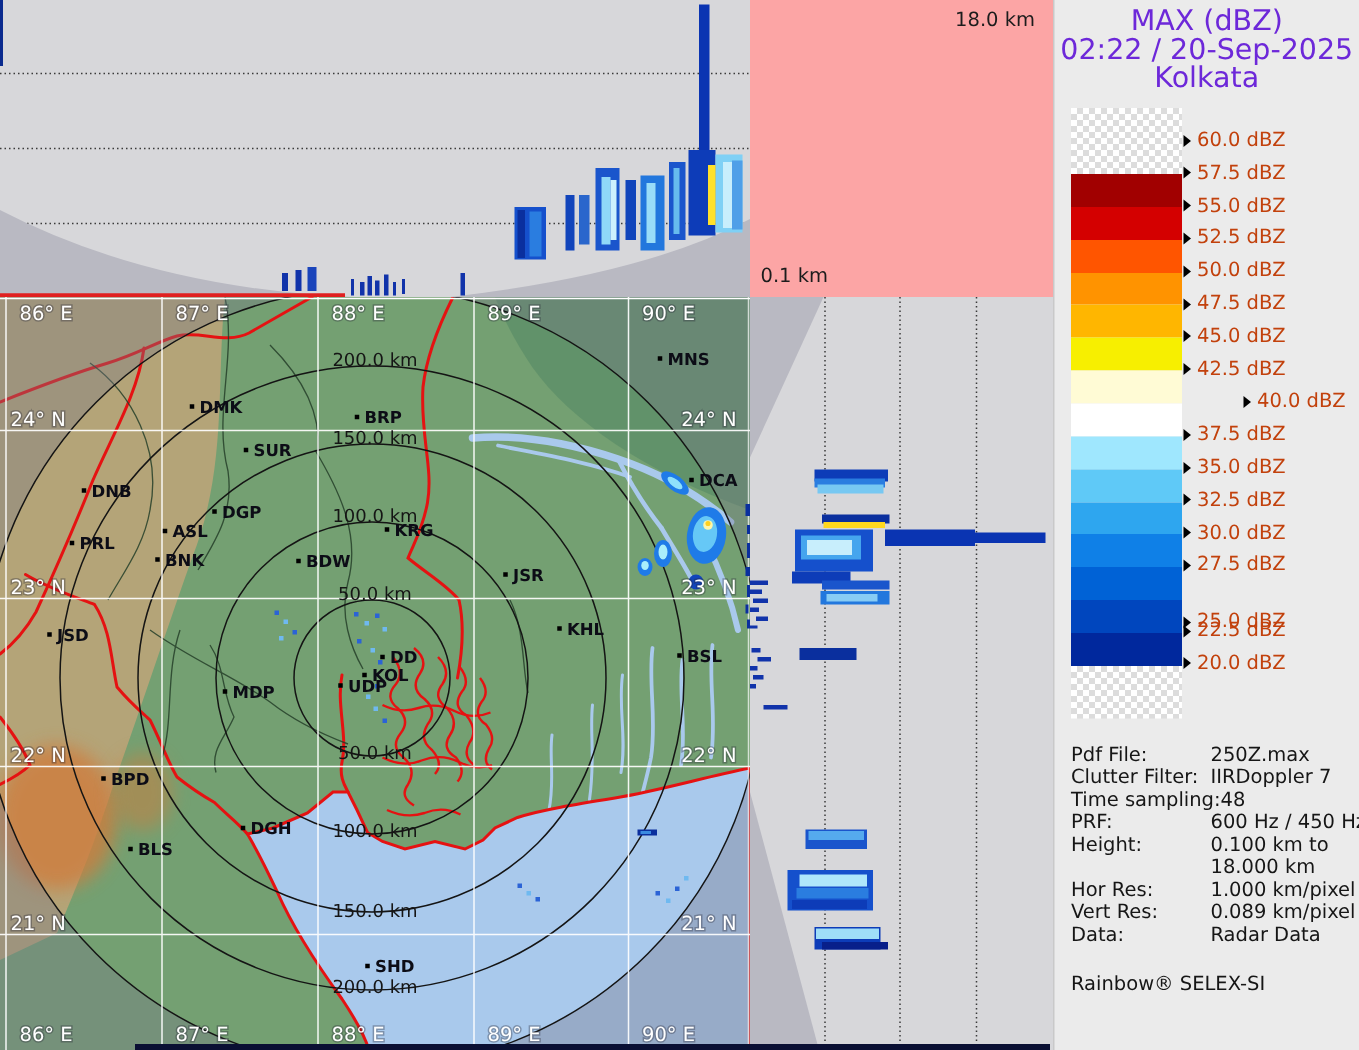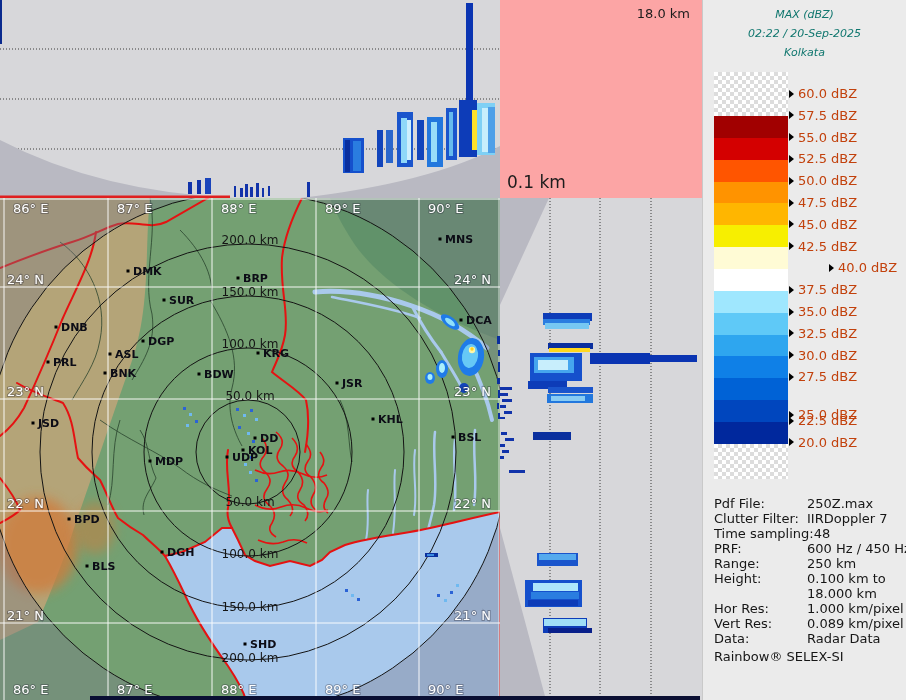--- a/index.html
+++ b/index.html
@@ -4,25 +4,25 @@
 <style>
   html,body{margin:0;padding:0;background:#888;}
   #app{position:relative;width:906px;height:700px;overflow:hidden;
        background:#d7d7da;font-family:"DejaVu Sans",sans-serif;}
   svg{display:block;position:absolute;}
   #top-profile{left:0;top:0;}
   #side-profile{left:500px;top:198px;}
   #map-svg{left:0;top:198px;}
   #corner{position:absolute;left:500px;top:0;width:202px;height:198px;background:#fca5a5;}
   #corner .hmax{position:absolute;right:12px;top:6px;font-size:13px;color:#1c1c1c;}
-  #corner .hmin{position:absolute;left:7px;bottom:6px;font-size:17px;color:#1c1c1c;}
+  #corner .hmin{position:absolute;left:7px;bottom:6px;font-size:13px;color:#1c1c1c;}
   #legend{position:absolute;left:702px;top:0;width:204px;height:700px;background:#ebebeb;
           border-left:1px solid #c9c9c9;box-sizing:border-box;color:#111;}
   #legend .title-block{position:absolute;top:5px;left:0;width:100%;text-align:center;
-          font-size:11px;line-height:19px;color:#0f766e;font-style:italic;}
+          font-size:19px;line-height:19px;color:#6d28d9;}
   #colorbar{position:absolute;left:11px;top:72px;width:74px;}
   #colorbar .band{width:100%;}
   .checker{background:repeating-conic-gradient(#dcdcdc 0% 25%, #ffffff 0% 50%);
            background-size:8px 8px;}
   #scale-labels{position:absolute;left:0;top:0;width:100%;height:480px;}
   .scale-row{position:absolute;left:86px;display:flex;align-items:center;gap:4px;
              font-size:13px;color:#c2410c;white-space:nowrap;}
   .arrow{width:0;height:0;border-left:5px solid #000;
          border-top:4px solid transparent;border-bottom:4px solid transparent;}
   #info{position:absolute;left:11px;top:496px;width:190px;font-size:13px;line-height:15px;color:#161616;}
@@ -460,24 +460,20 @@
         </div>
         <div class="row tight">
           <span class="lab">Time sampling:</span>
           <span class="val">48</span>
         </div>
         <div class="row">
           <span class="lab">PRF:</span>
           <span class="val">600 Hz / 450 Hz</span>
         </div>
         <div class="row">
-          <span class="lab">Range:</span>
-          <span class="val">250 km</span>
-        </div>
-        <div class="row">
           <span class="lab">Height:</span>
           <span class="val">0.100 km to</span>
         </div>
         <div class="row">
           <span class="lab"></span>
           <span class="val">18.000 km</span>
         </div>
         <div class="row">
           <span class="lab">Hor Res:</span>
           <span class="val">1.000 km/pixel</span>

